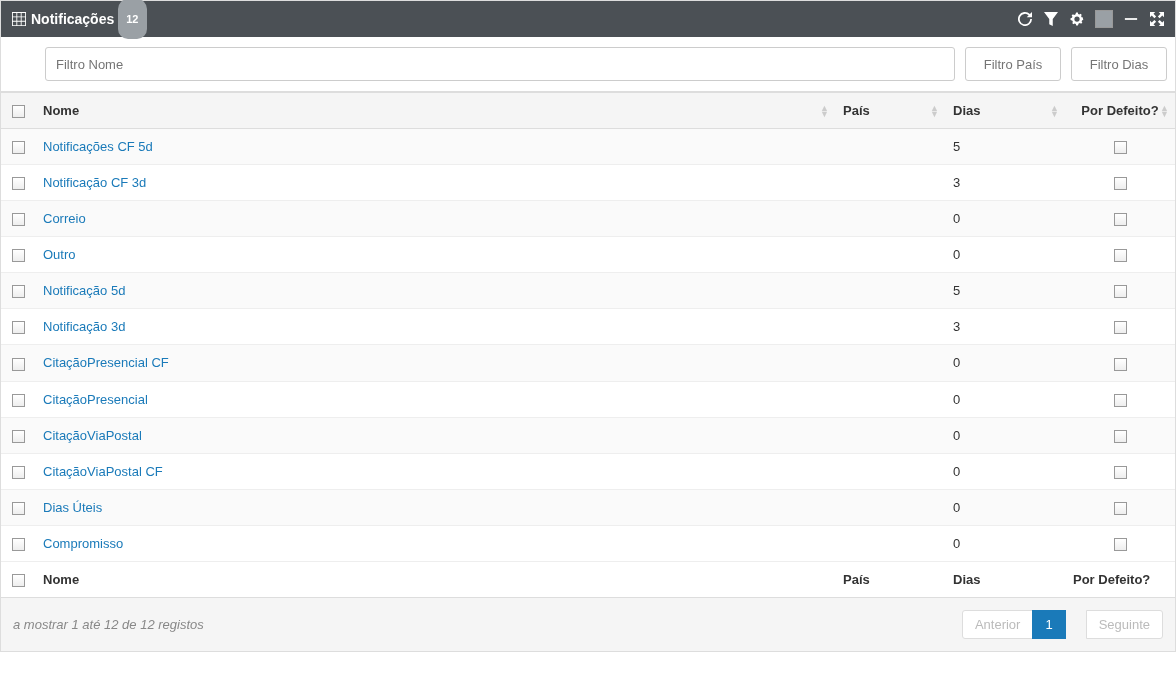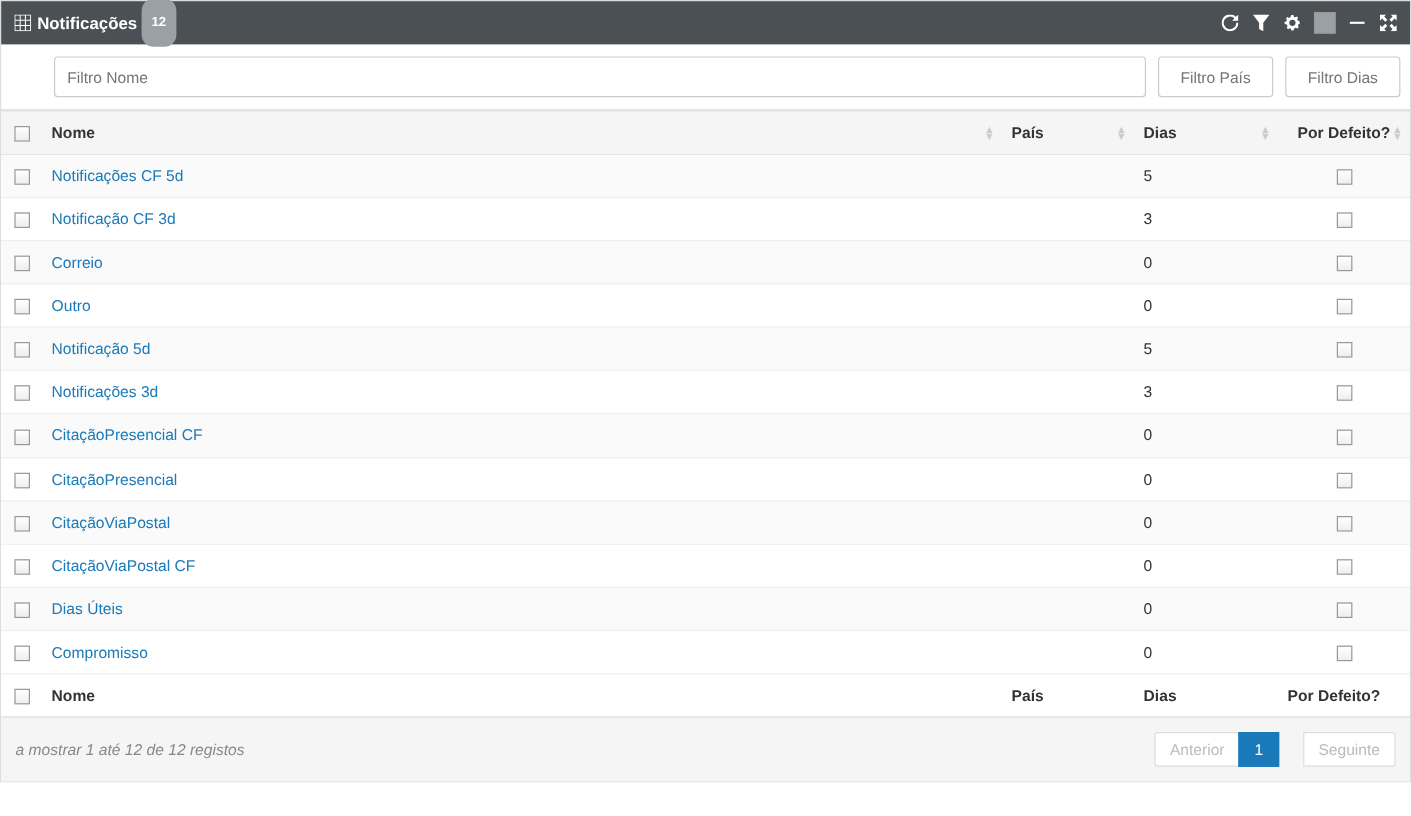--- a/index.html
+++ b/index.html
@@ -230,21 +230,21 @@
         </tr>
         <tr>
           <td class="col-check"><span class="chk"></span></td>
           <td><span class="link">Notificação 5d</span></td>
           <td></td>
           <td>5</td>
           <td class="col-def"><span class="chk"></span></td>
         </tr>
         <tr>
           <td class="col-check"><span class="chk"></span></td>
-          <td><span class="link">Notificações 3d</span></td>
+          <td><span class="link">Notificação 3d</span></td>
           <td></td>
           <td>3</td>
           <td class="col-def"><span class="chk"></span></td>
         </tr>
         <tr>
           <td class="col-check"><span class="chk"></span></td>
           <td><span class="link">CitaçãoPresencial CF</span></td>
           <td></td>
           <td>0</td>
           <td class="col-def"><span class="chk"></span></td>

